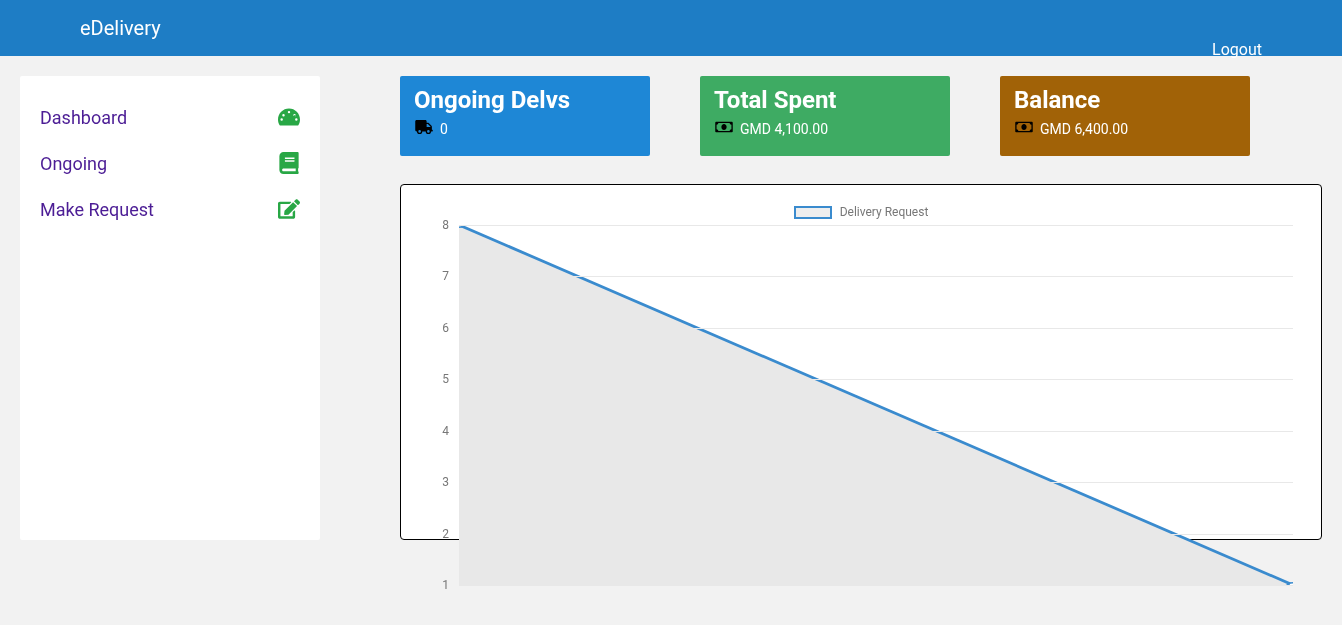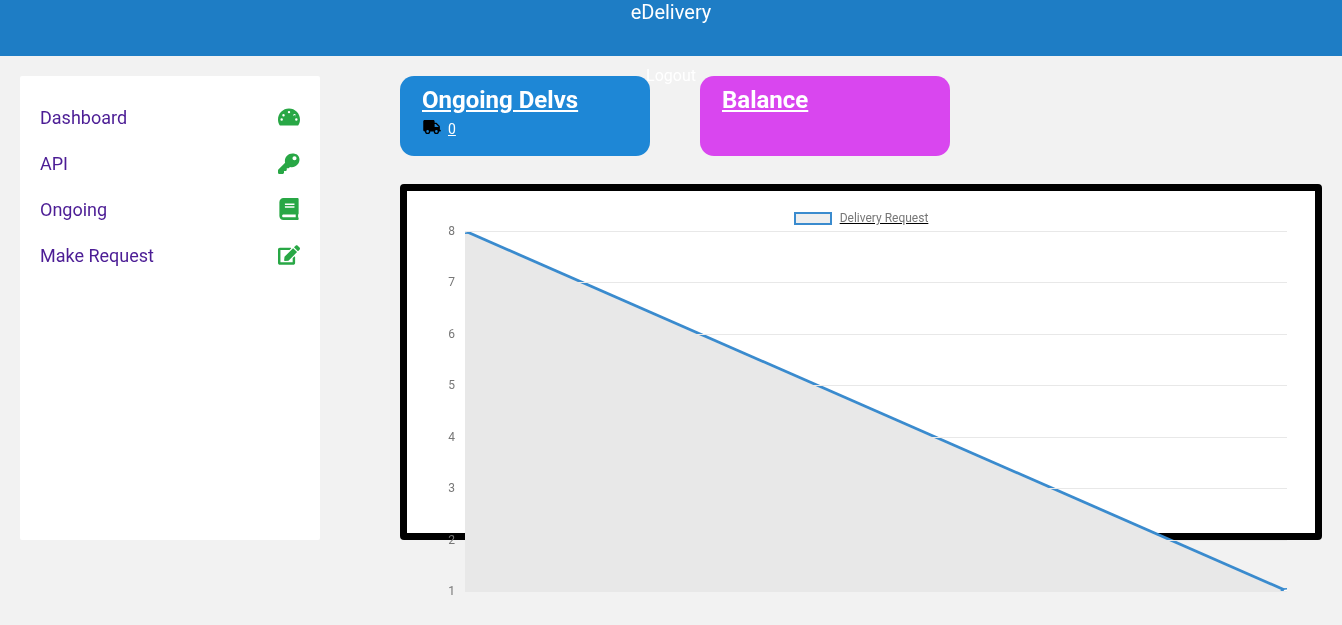--- a/index.html
+++ b/index.html
@@ -11,21 +11,20 @@
     overflow: hidden;
   }
   .topbar {
     background: #1e7dc5;
     height: 56px;
     display: flex;
     align-items: center;
     justify-content: space-between;
     padding: 0 80px 0 80px;
     color: #fff;
-    flex-direction: column;
   }
   .brand { font-size: 20px; }
   .logout { font-size: 16px; cursor: pointer; margin-top: 42px; }
   .layout {
     display: flex;
     padding: 20px 20px 0 20px;
     gap: 80px;
   }
   .sidebar {
     background: #fff;
@@ -40,42 +39,40 @@
     padding: 12px 0;
     font-size: 18px;
     color: #4c1d95;
     cursor: pointer;
   }
   .sidebar-item .icon { color: #28a745; width: 22px; height: 22px; display: inline-flex; }
   .sidebar-item .icon svg { width: 22px; height: 22px; fill: #28a745; }
   .main { flex: 1; }
   .cards { display: flex; gap: 50px; margin-bottom: 28px; }
   .card {
-    border-radius: 14px;
+    border-radius: 2px;
     color: #fff;
-    padding: 10px 14px 14px 22px;
+    padding: 10px 14px 14px 14px;
     width: 250px;
     min-height: 80px;
-    text-decoration: underline;
   }
   .card h2 { font-size: 24px; font-weight: 700; margin-bottom: 6px; }
   .card .valrow { display: flex; align-items: center; gap: 6px; font-size: 14px; }
   .card .valrow svg { width: 20px; height: 14px; fill: #000; }
   .card-blue { background: #1e87d6; }
   .card-blue .valrow svg { fill: #000; }
   .card-green { background: #3eab63; }
-  .card-orange { background: #d946ef; }
+  .card-orange { background: #a16207; }
   .chart-panel {
     background: #fff;
-    border: 7px solid #000000;
+    border: 1px solid #000000;
     border-radius: 4px;
     padding: 20px 20px 0 20px;
     height: 356px;
     position: relative;
-    text-decoration: underline;
   }
   .legend {
     display: flex;
     justify-content: center;
     align-items: center;
     gap: 8px;
     color: #777;
     font-size: 12px;
     margin-bottom: 6px;
   }
@@ -126,28 +123,20 @@
 
     <div class="sidebar-item">
       <span>Dashboard</span>
       <span class="icon">
         <svg viewBox="0 0 576 512">
             <path d="M288 32C129 32 0 161 0 320c0 52.8 14.3 102.3 39.3 144.8 5.6 9.6 16.3 15.2 27.4 15.2h442.6c11.1 0 21.8-5.6 27.4-15.2C561.7 422.3 576 372.8 576 320 576 161 447 32 288 32zm0 64a32 32 0 110 64 32 32 0 010-64zM96 288a32 32 0 110 64 32 32 0 010-64zm48-112a32 32 0 110 64 32 32 0 010-64zm288 0a32 32 0 110 64 32 32 0 010-64zm-54 170l96-160-160 96a64 64 0 1064 64zm102-58a32 32 0 110 64 32 32 0 010-64z"></path>
           </svg>
       </span>
     </div>
 
-    <div class="sidebar-item">
-      <span>API</span>
-      <span class="icon">
-        <svg viewBox="0 0 512 512">
-            <path d="M336 32c-97 0-176 79-176 176 0 15 2 30 6 44L8 410c-5 5-8 12-8 19v61c0 12 10 22 22 22h84c6 0 12-2 16-7l18-18v-43h43l21-21v-43h43l33-33c14 4 29 6 44 6 97 0 176-79 176-176S433 32 336 32zm48 160a48 48 0 110-96 48 48 0 010 96z"></path>
-          </svg>
-      </span>
-    </div>
 
 
     <div class="sidebar-item">
       <span>Ongoing</span>
       <span class="icon">
         <svg viewBox="0 0 448 512">
             <path d="M448 360V24c0-13.3-10.7-24-24-24H96C43 0 0 43 0 96v320c0 53 43 96 96 96h328c13.3 0 24-10.7 24-24v-16c0-7.5-3.5-14.3-8.9-18.7-4.2-15.4-4.2-59.3 0-74.7 5.4-4.3 8.9-11.1 8.9-18.6zM128 134c0-3.3 2.7-6 6-6h212c3.3 0 6 2.7 6 6v20c0 3.3-2.7 6-6 6H134c-3.3 0-6-2.7-6-6v-20zm0 64c0-3.3 2.7-6 6-6h212c3.3 0 6 2.7 6 6v20c0 3.3-2.7 6-6 6H134c-3.3 0-6-2.7-6-6v-20zm253 250H96c-17.7 0-32-14.3-32-32 0-17.6 14.4-32 32-32h285c-1.9 17.1-1.9 46.9 0 64z"></path>
           </svg>
       </span>
     </div>
@@ -171,23 +160,42 @@
         <div class="valrow">
           <span>
             <svg viewBox="0 0 640 512">
                 <path d="M624 352h-16V243.9c0-12.7-5.1-24.9-14.1-33.9L494 110.1c-9-9-21.2-14.1-33.9-14.1H416V48c0-26.5-21.5-48-48-48H48C21.5 0 0 21.5 0 48v320c0 26.5 21.5 48 48 48h16a96 96 0 00192 0h128a96 96 0 00192 0h48c8.8 0 16-7.2 16-16v-32c0-8.8-7.2-16-16-16zM160 464a48 48 0 110-96 48 48 0 010 96zm320 0a48 48 0 110-96 48 48 0 010 96zm80-208H416V144h44.1l99.9 99.9V256z"></path>
               </svg>
           </span>
           <span>0</span>
         </div>
       </div>
 
+      <div class="card card-green">
+        <h2>Total Spent</h2>
+        <div class="valrow">
+          <span>
+            <svg viewBox="0 0 640 512">
+                <path d="M320 144c-53 0-96 50.1-96 112s43 112 96 112 96-50.1 96-112-43-112-96-112zM608 64H32C14.3 64 0 78.3 0 96v320c0 17.7 14.3 32 32 32h576c17.7 0 32-14.3 32-32V96c0-17.7-14.3-32-32-32zm-16 272c-35.3 0-64 28.7-64 64H112c0-35.3-28.7-64-64-64V176c35.3 0 64-28.7 64-64h416c0 35.3 28.7 64 64 64v160z"></path>
+              </svg>
+          </span>
+          <span>GMD 4,100.00</span>
+        </div>
+      </div>
 
       <div class="card card-orange">
         <h2>Balance</h2>
+        <div class="valrow">
+          <span>
+            <svg viewBox="0 0 640 512">
+                <path d="M320 144c-53 0-96 50.1-96 112s43 112 96 112 96-50.1 96-112-43-112-96-112zM608 64H32C14.3 64 0 78.3 0 96v320c0 17.7 14.3 32 32 32h576c17.7 0 32-14.3 32-32V96c0-17.7-14.3-32-32-32zm-16 272c-35.3 0-64 28.7-64 64H112c0-35.3-28.7-64-64-64V176c35.3 0 64-28.7 64-64h416c0 35.3 28.7 64 64 64v160z"></path>
+              </svg>
+          </span>
+          <span>GMD 6,400.00</span>
+        </div>
       </div>
     </div>
 
     <div class="chart-panel">
       <div class="legend">
         <span class="legend-swatch"></span>
         <span>Delivery Request</span>
       </div>
       <div class="chart-area">
         <div class="y-axis" id="yaxis">

